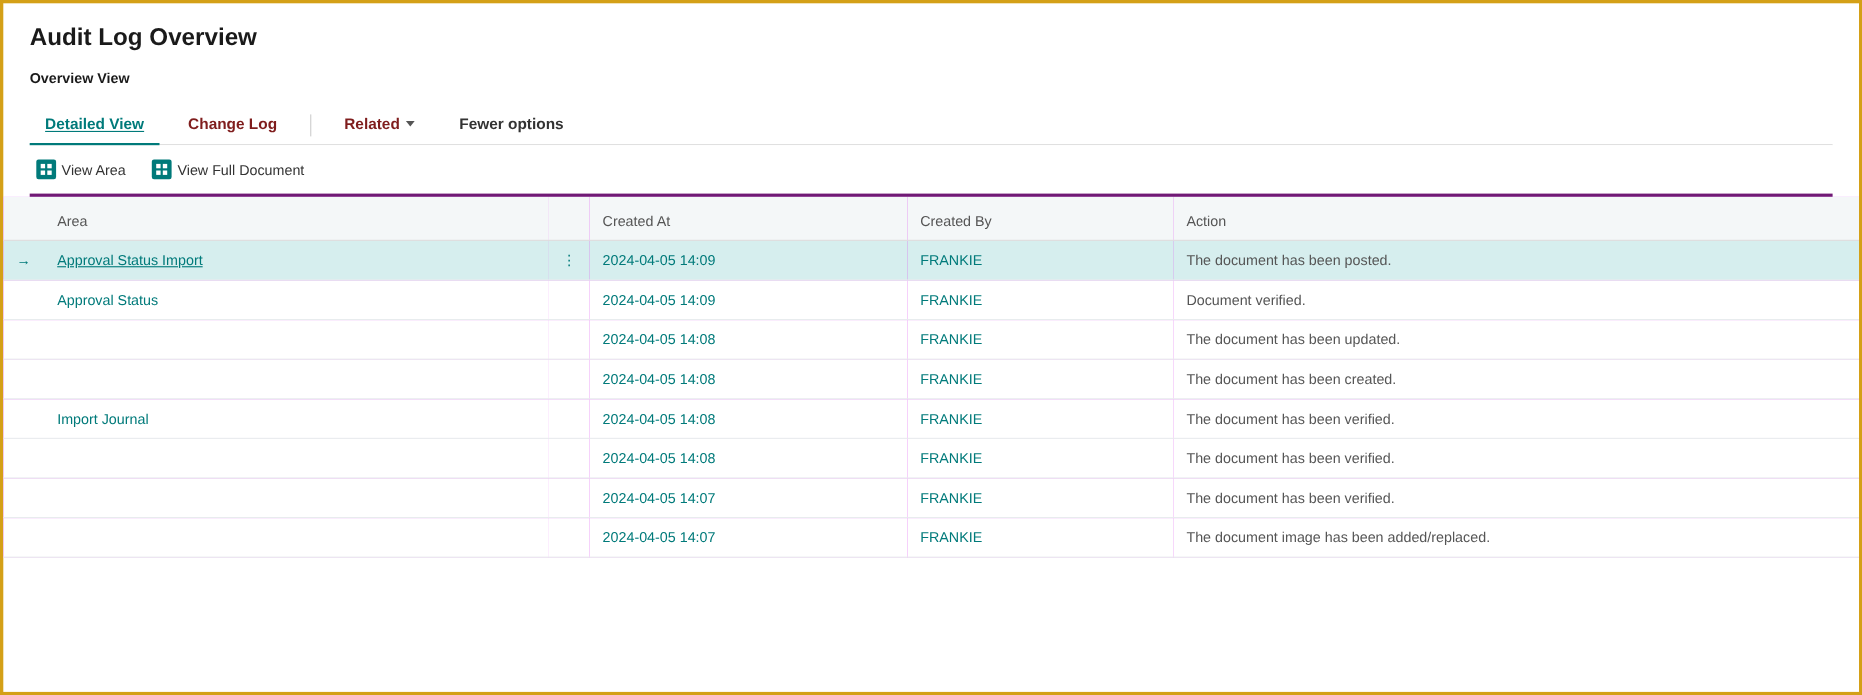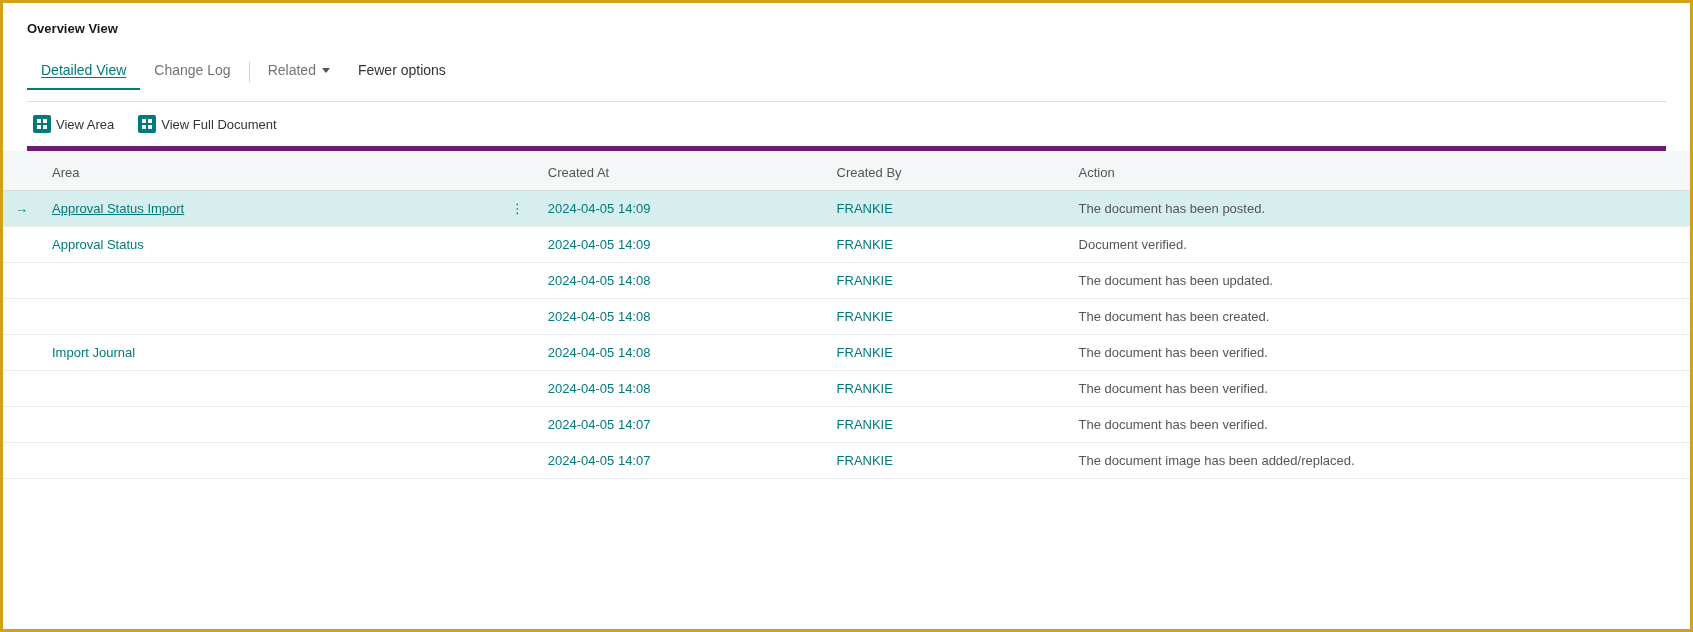--- a/index.html
+++ b/index.html
@@ -23,29 +23,30 @@
     .summary-label {
       font-size: 13px;
       font-weight: 700;
       color: #1a1a1a;
       margin-bottom: 18px;
     }
     .tab-bar {
       display: flex;
       align-items: center;
       border-bottom: 1px solid #ddd;
-      padding-bottom: 12px;
+      padding-bottom: 0;
       margin-bottom: 0;
-      gap: 0;
+      gap: 12px;
+      font-weight: bold;
     }
     .tab-item {
       padding: 8px 14px 10px 14px;
       font-size: 14px;
       cursor: pointer;
-      color: #737373;
+      color: #7f1d1d;
       border-bottom: 2px solid transparent;
       margin-bottom: -1px;
       white-space: nowrap;
     }
     .tab-item.active {
       color: #007a7a;
       border-bottom: 2px solid #007a7a;
       text-decoration: underline;
       text-underline-offset: 2px;
     }
@@ -61,21 +62,21 @@
       gap: 4px;
     }
     .tab-item.fewer-options {
       color: #333;
     }
     .toolbar {
       display: flex;
       align-items: center;
       gap: 12px;
       padding: 10px 0 10px 0;
-      border-bottom: 5px solid #701a75;
+      border-bottom: 3px solid #701a75;
       background: #fff;
     }
     .toolbar-btn {
       display: flex;
       align-items: center;
       gap: 5px;
       font-size: 13px;
       color: #333;
       cursor: pointer;
       padding: 3px 6px;
@@ -158,20 +159,21 @@
       border-right: 4px solid transparent;
       border-top: 5px solid #555;
       vertical-align: middle;
       margin-left: 2px;
     }
   </style>
 </head>
 <body>
 
 <div class="page-container">
+  <h1 class="page-title">Audit Log Overview</h1>
   <div class="summary-label">Overview View</div>
 
   <div class="tab-bar">
     <div class="tab-item active">Detailed View</div>
     <div class="tab-item">Change Log</div>
     <div class="tab-divider"></div>
     <div class="tab-item related">
       <span>Related</span>
       <span class="chevron-down"></span>
     </div>

